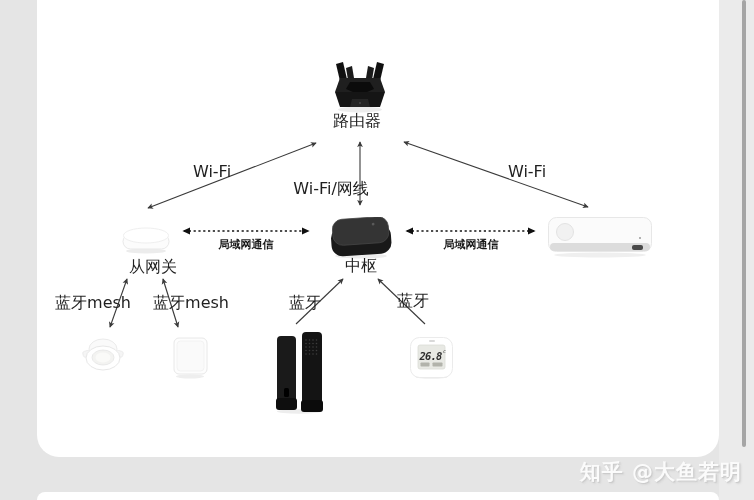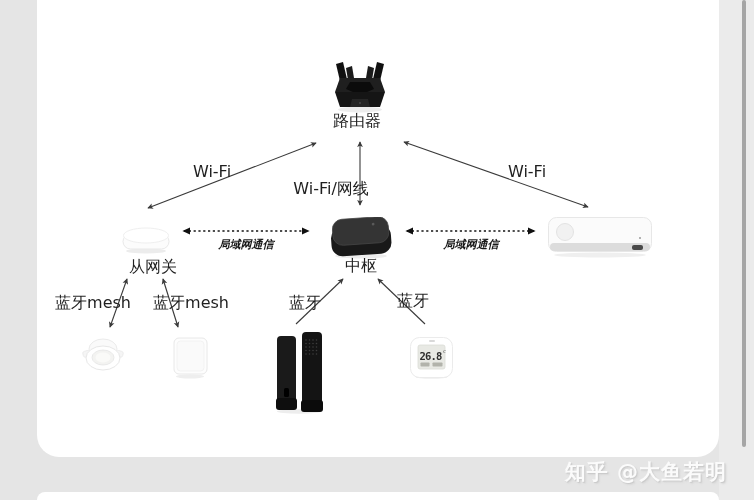--- a/index.html
+++ b/index.html
@@ -11,23 +11,23 @@
         border-radius:16px 16px 0 0;}
   .right-gutter{position:absolute;left:719px;top:0;width:35px;height:500px;background:#ebebeb;}
   .scroll-thumb{position:absolute;left:742px;top:0;width:4px;height:447px;background:#a5a5a5;
         border-radius:2px;}
   .stage{position:absolute;left:0;top:0;width:754px;height:500px;}
   .arrows{position:absolute;left:0;top:0;}
   .arrows line{stroke:#3a3a3a;stroke-width:1.1;}
   .arrows line.dash{stroke:#141414;stroke-width:1.5;stroke-dasharray:2.2 2.6;}
   .lbl{position:absolute;transform:translate(-50%,-50%);font-size:16px;color:#1f1f1f;
        white-space:nowrap;line-height:1;}
-  .lbl.lan{font-size:11px;font-weight:bold;color:#161616;font-style:italic;}
-  .dev{position:absolute;line-height:0;}
-  .watermark{position:absolute;right:27px;top:458px;font-size:21px;font-weight:bold;
+  .lbl.lan{font-size:11px;font-weight:bold;color:#161616;}
+  .dev{position:absolute;line-height:0;font-style:italic;}
+  .watermark{position:absolute;right:12px;top:458px;font-size:21px;font-weight:bold;
        letter-spacing:1px;color:#fbfbfb;text-shadow:1px 1px 1px #c9c9c9,2px 2px 2px #dadada;
        white-space:nowrap;}
 </style>
 </head>
 <body>
 
 <div class="screen">
 
   <div class="card"></div>
   <div class="right-gutter"></div>

